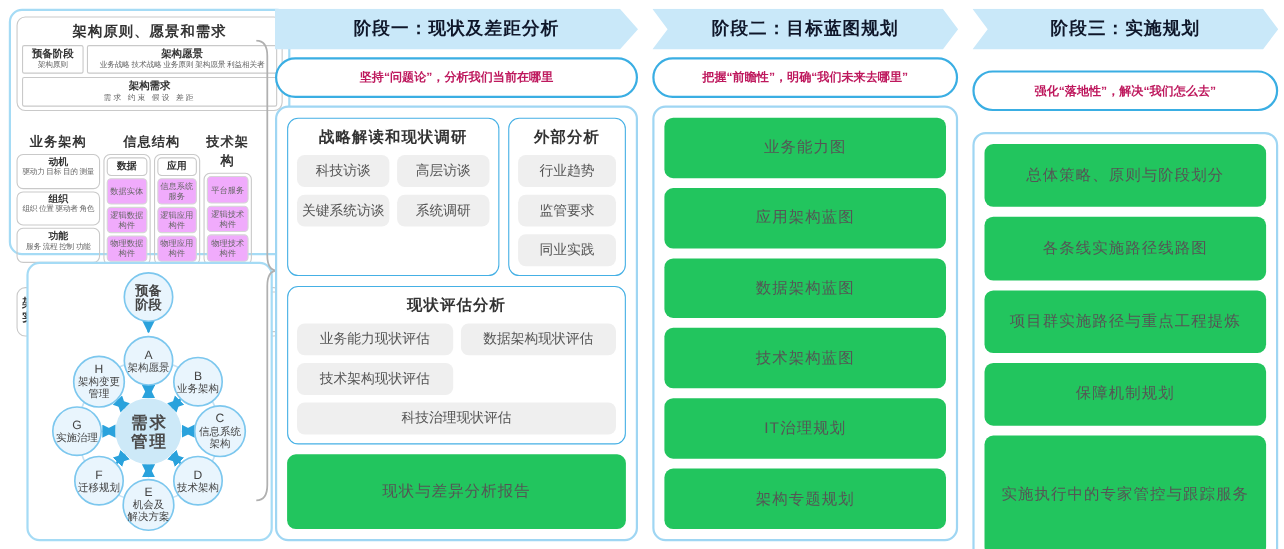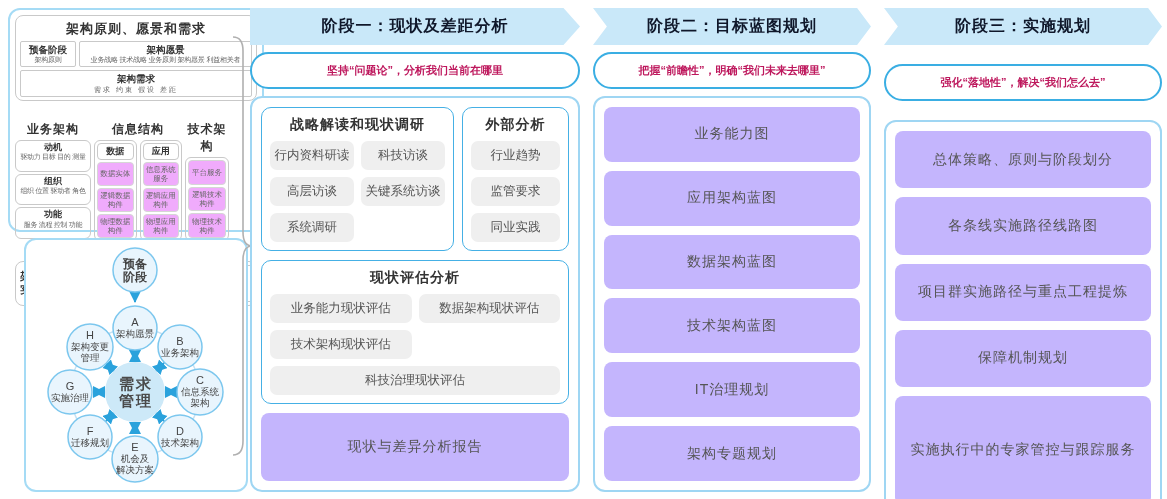--- a/index.html
+++ b/index.html
@@ -57,21 +57,21 @@
 
   .bluebox { border:1.5px solid #45b0e5; border-radius:10px; background:#fff; padding:8px; }
   .bluebox-title { font-size:14px; font-weight:bold; text-align:center; letter-spacing:1px; margin-bottom:7px; }
   .grid2 { display:grid; grid-template-columns:1fr 1fr; gap:7px; }
   .chip { background:#efefef; border-radius:7px; color:#555; font-size:12.5px; text-align:center; padding:6px 2px; }
   .chip-full { margin-top:7px; }
   .colchips { display:flex; flex-direction:column; gap:7px; }
   .p1row { display:flex; gap:8px; }
   .p1row .stratbox { flex:1; }
   .p1row .extbox { width:107px; }
-  .graybox { background:#c4b5fd; border-radius:8px; color:#555; font-size:14px; display:flex; align-items:center; justify-content:center; text-align:center; padding:4px 10px; letter-spacing:1px; }
+  .graybox { background:#22c55e; border-radius:8px; color:#555; font-size:14px; display:flex; align-items:center; justify-content:center; text-align:center; padding:4px 10px; letter-spacing:1px; }
   .flex1 { flex:1; } .flex2 { flex:2.05; }
 
   
   .adm-letter { font-size:11px; fill:#444; }
   .adm-label { font-size:9.5px; fill:#444; }
   .adm-prep { font-size:12px; font-weight:bold; fill:#444; }
   .adm-center { font-size:15px; font-weight:bold; fill:#4a4a4a; letter-spacing:2px; }
   text { font-family:"Liberation Sans","DejaVu Sans",sans-serif; }
 </style>
 </head>
@@ -252,21 +252,20 @@
           <polygon points="0,0 95,0 100,18 95,36 0,36" fill="#c9e8f9"></polygon>
         </svg>
         <span class="ptext">阶段一：现状及差距分析</span>
       </div>
       <div class="slogan">坚持“问题论”，分析我们当前在哪里</div>
       <div class="pbody">
         <div class="p1row">
           <div class="bluebox stratbox">
             <div class="bluebox-title">战略解读和现状调研</div>
             <div class="grid2">
-              <div class="chip">行内资料研读</div>
               <div class="chip">科技访谈</div>
               <div class="chip">高层访谈</div>
               <div class="chip">关键系统访谈</div>
               <div class="chip">系统调研</div>
             </div>
           </div>
           <div class="bluebox extbox">
             <div class="bluebox-title">外部分析</div>
             <div class="colchips">
               <div class="chip">行业趋势</div>

